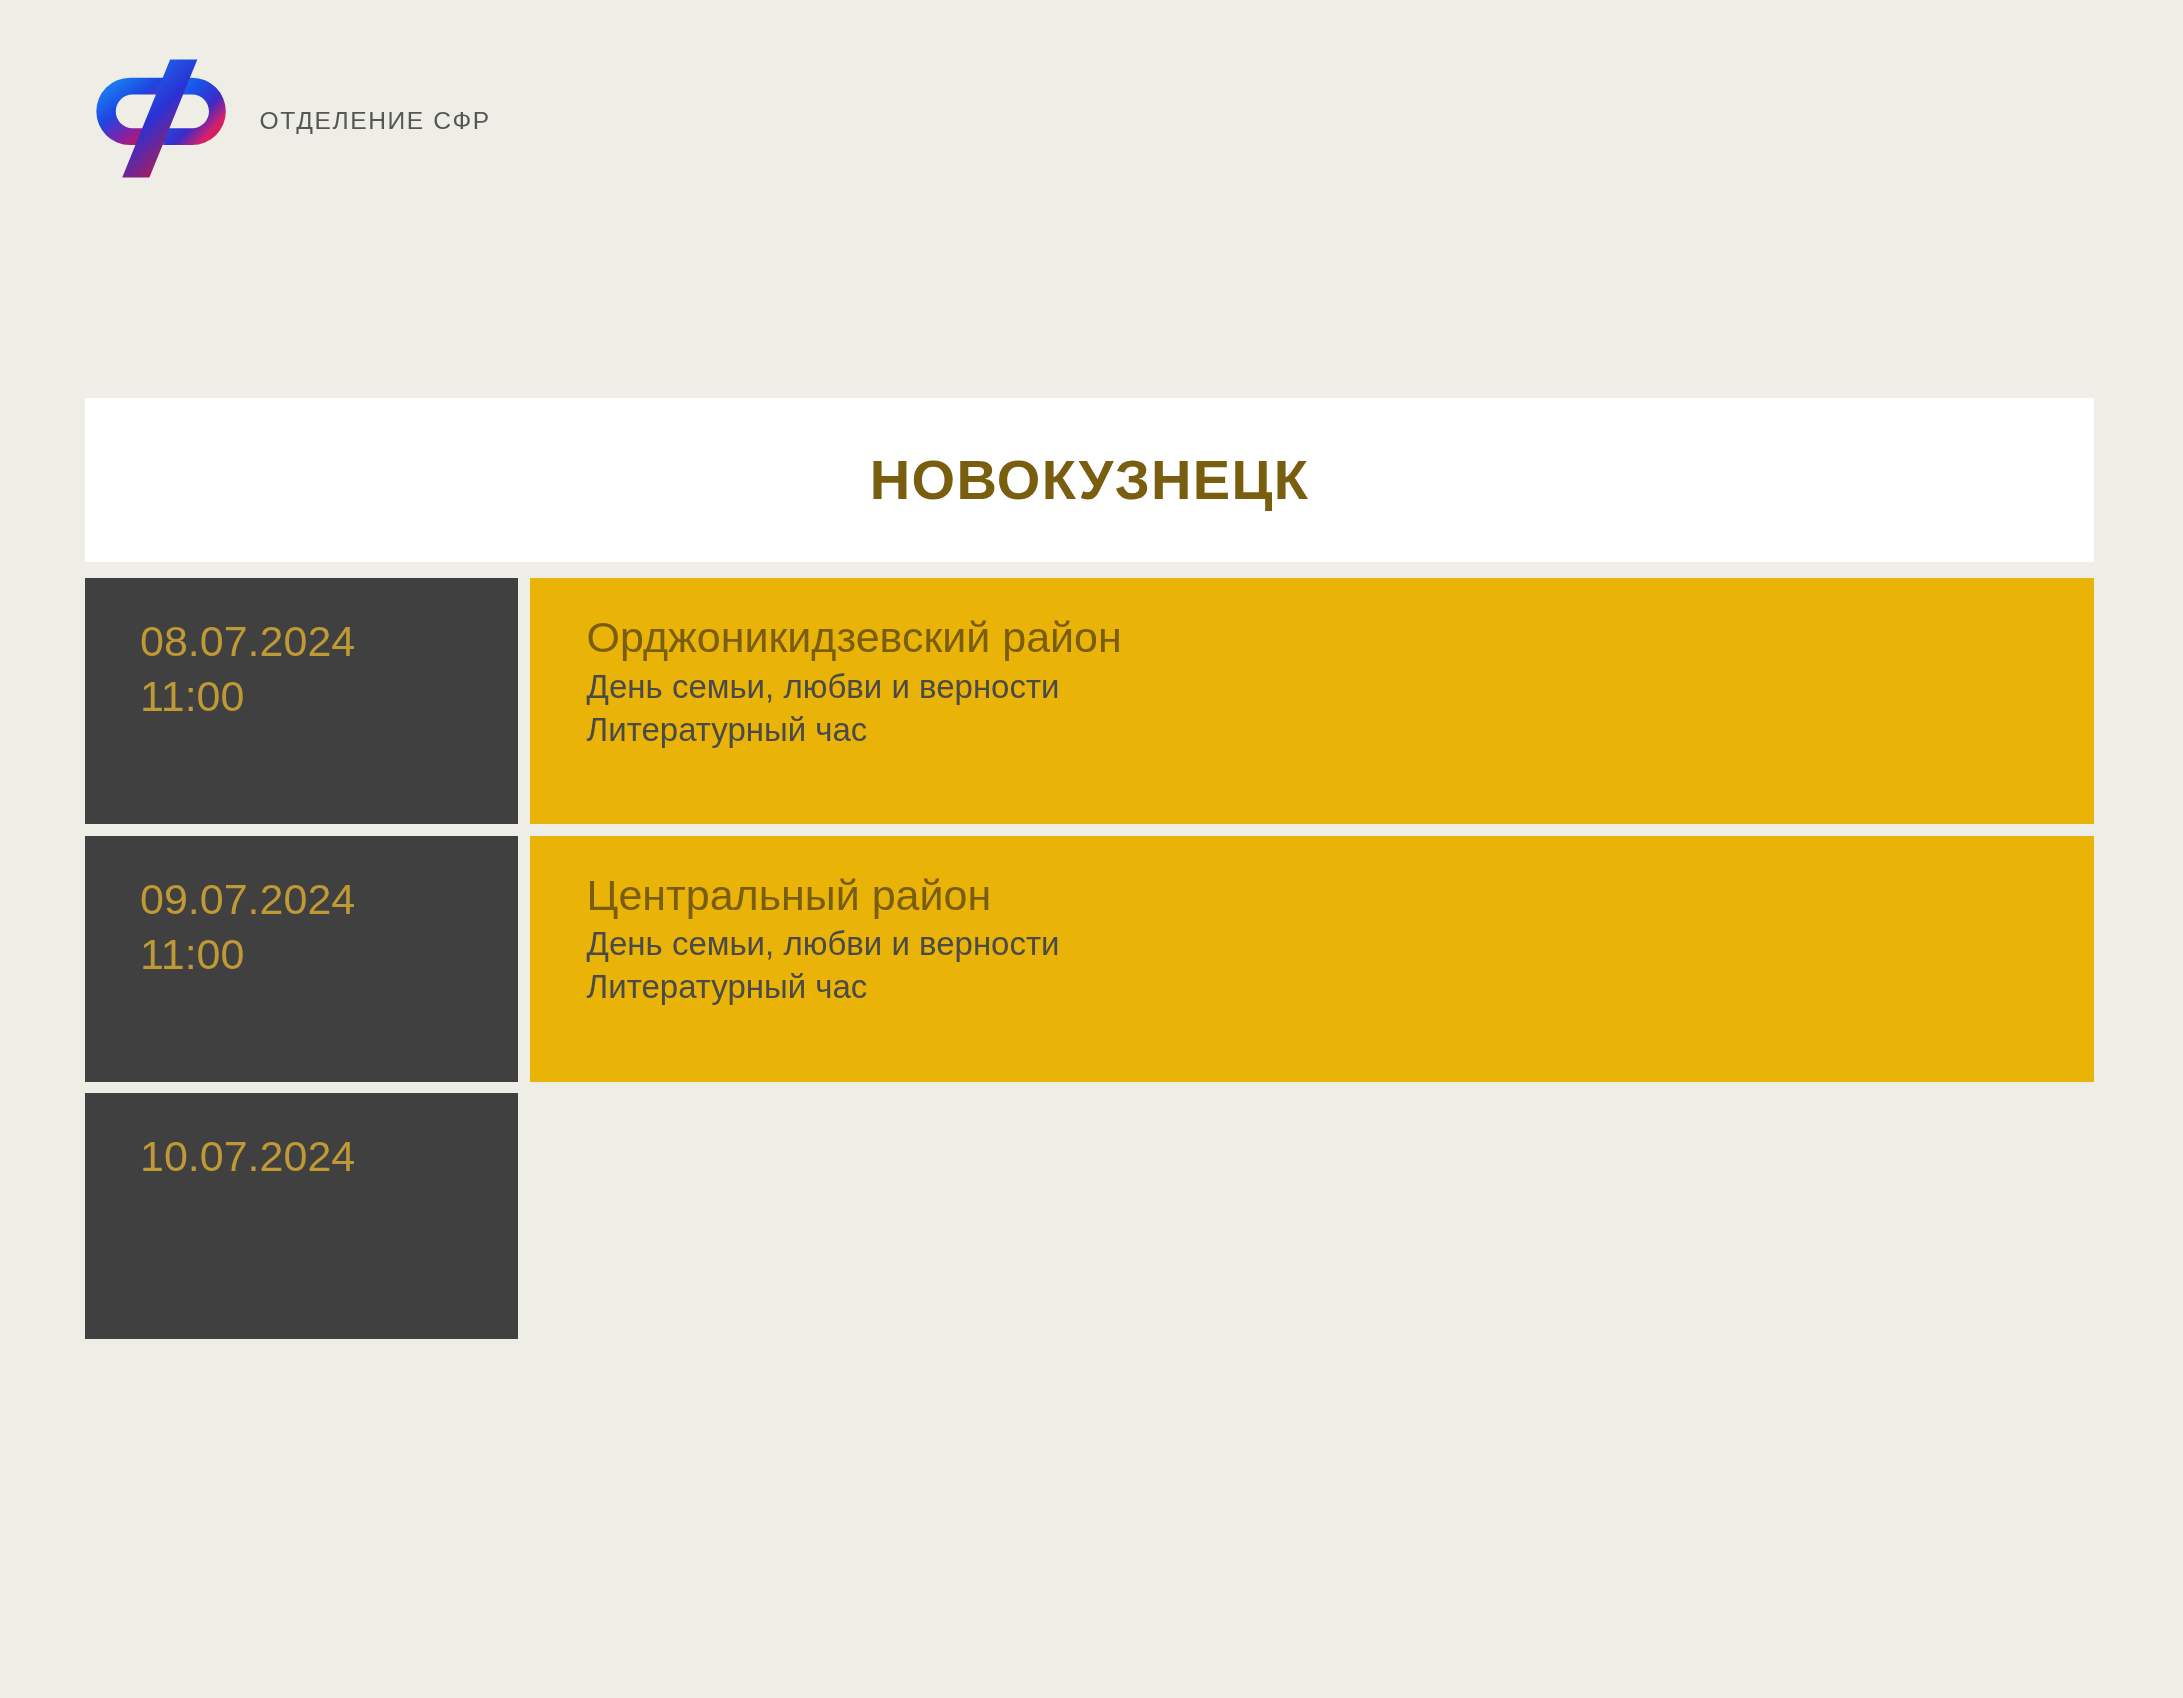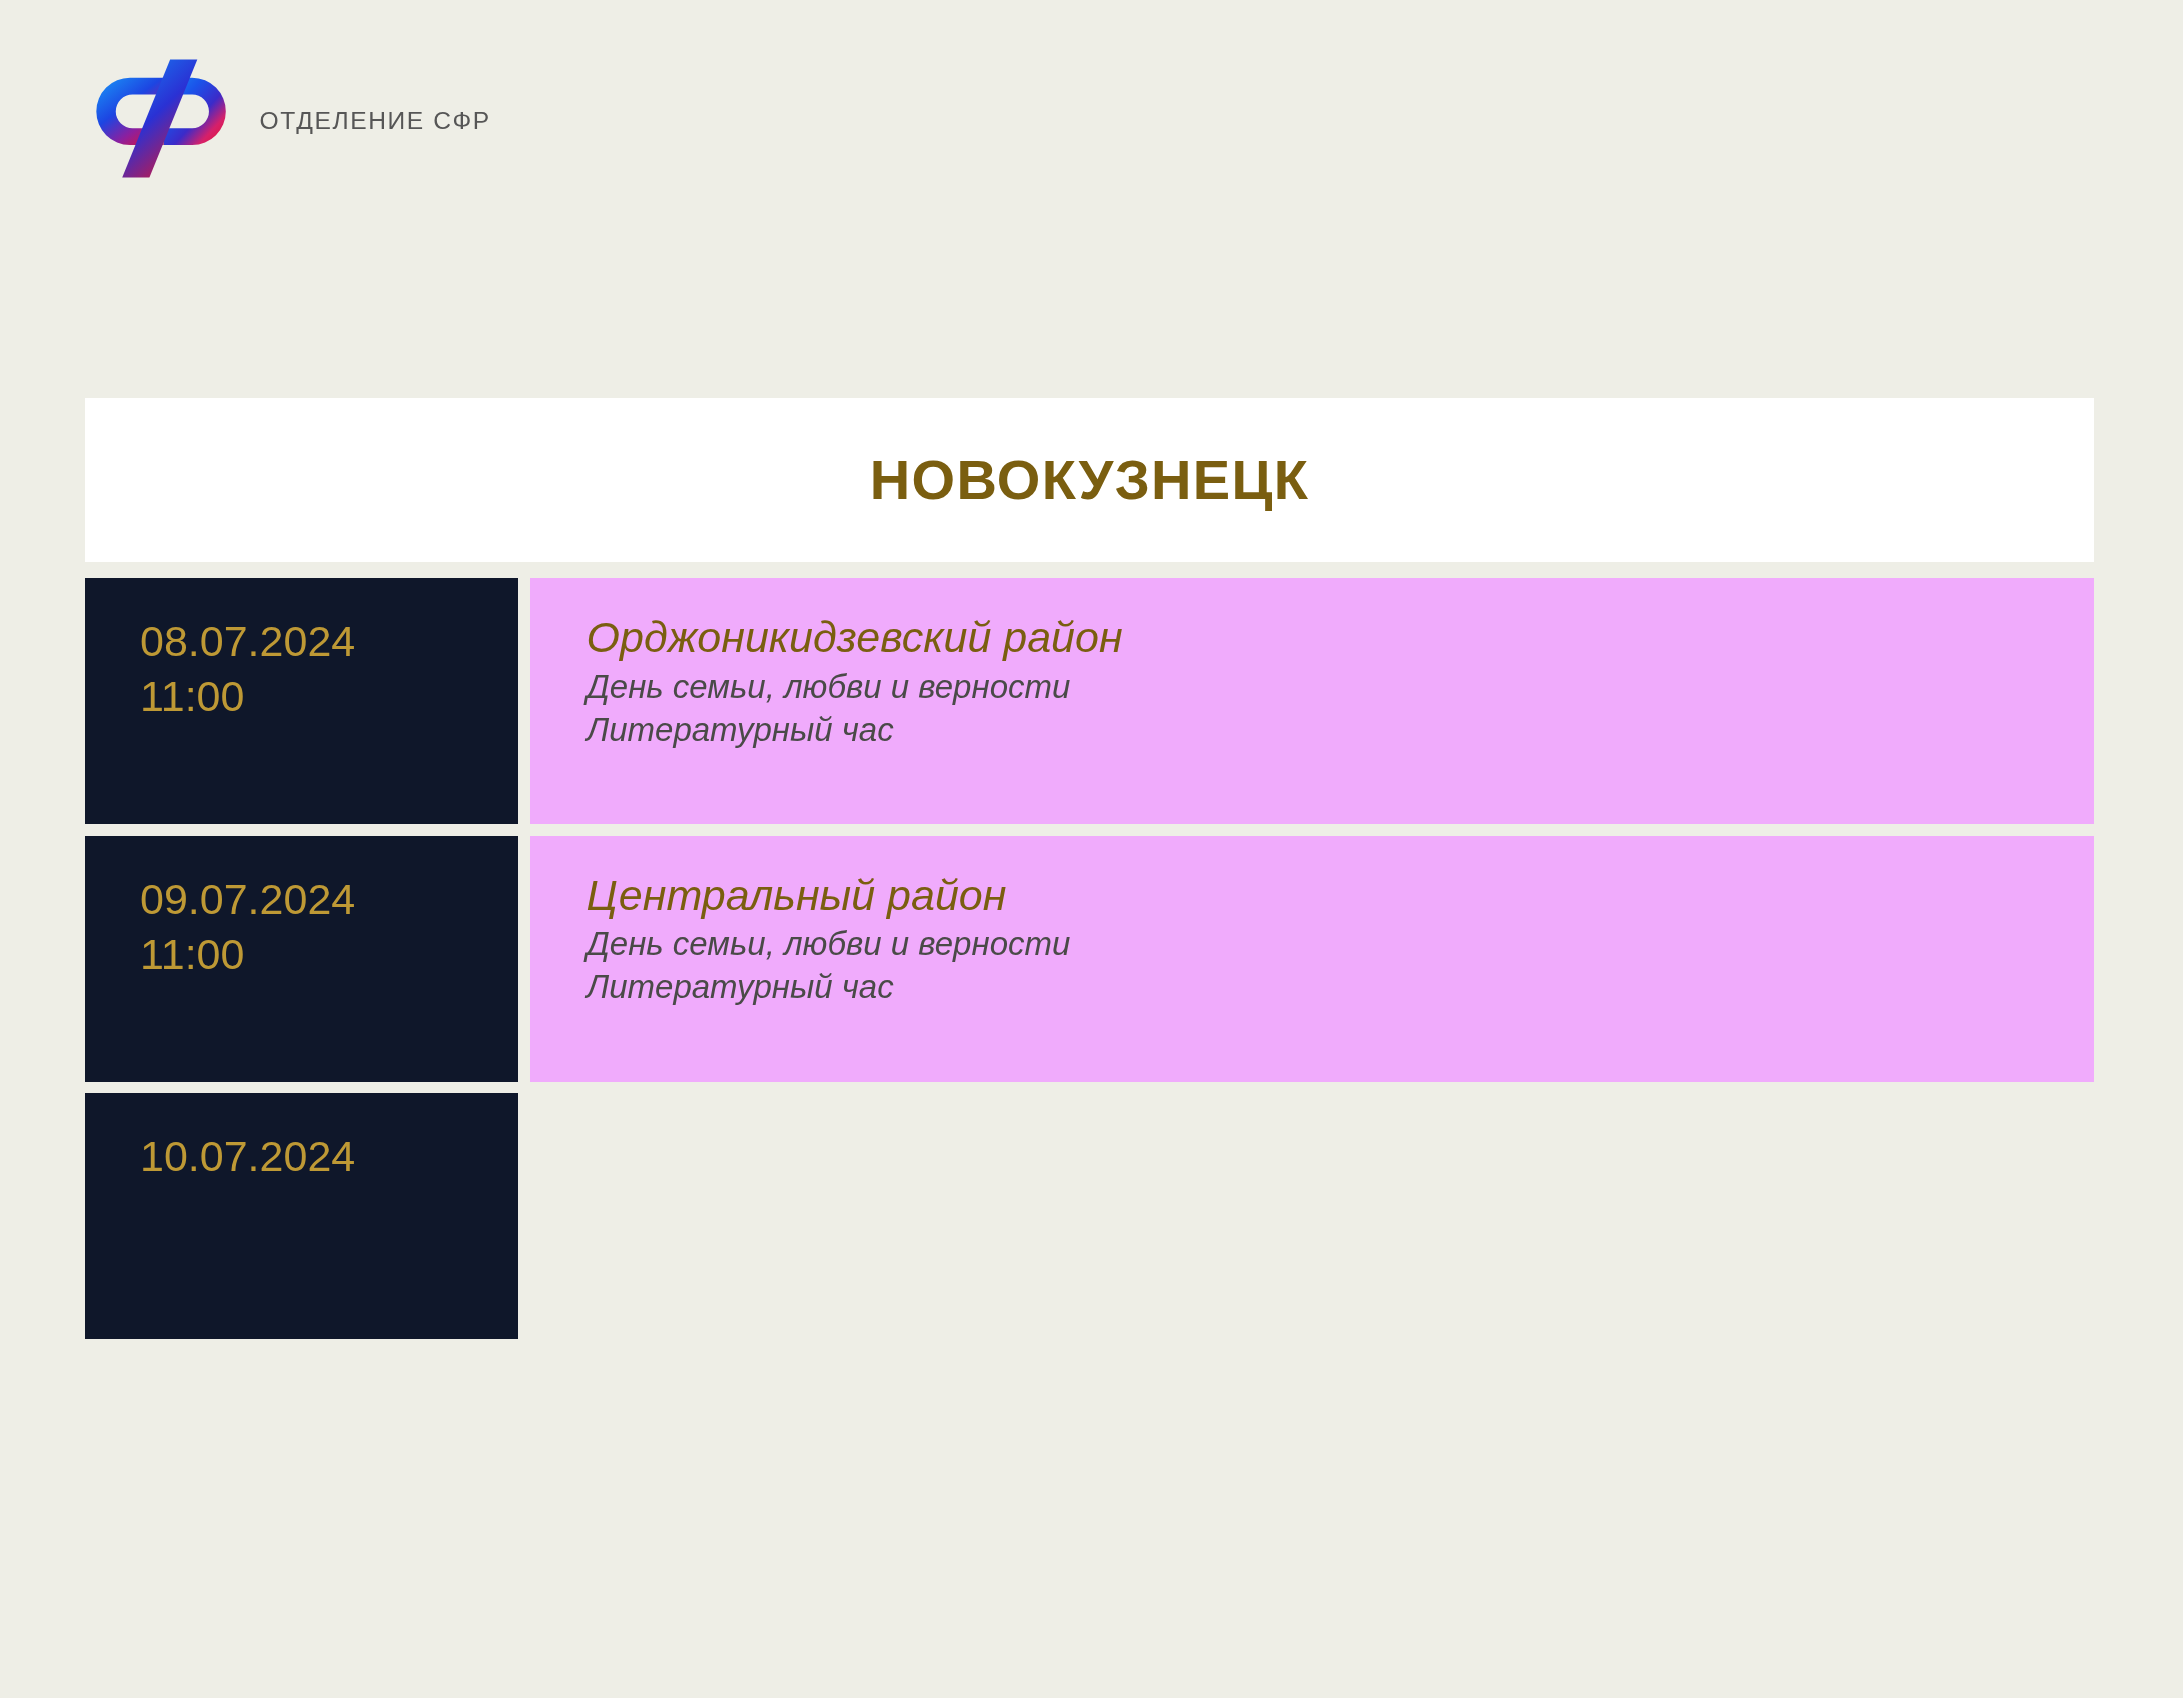--- a/index.html
+++ b/index.html
@@ -83,34 +83,33 @@
     align-items: stretch;
     margin-bottom: 11.6px;
     min-height: 246px;
   }
 
   .row:last-child {
     margin-bottom: 0;
   }
 
   .row-date {
-    background: #0f172a;
+    background: #404040;
     width: 433px;
     flex: 0 0 433px;
     padding: 36px 0 0 55px;
     box-sizing: border-box;
   }
 
   .row-body {
-    background: #f0abfc;
+    background: #eab308;
     flex: 1 1 auto;
     margin-left: 11.6px;
     padding: 32px 39px 0 57px;
     box-sizing: border-box;
-    font-style: italic;
   }
 
   .date-value,
   .time-value {
     font-size: 43px;
     color: #be9935;
     line-height: 1.28;
     font-weight: 400;
     white-space: nowrap;
   }

